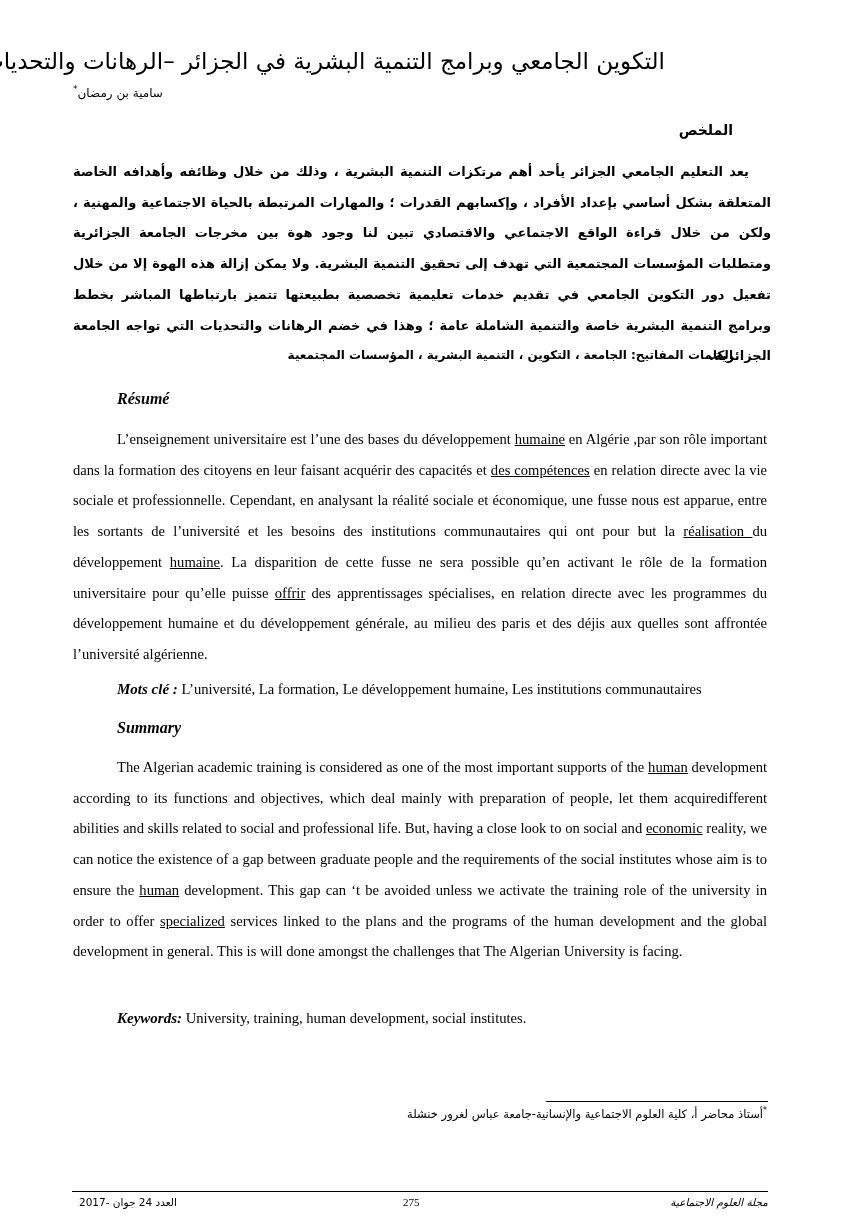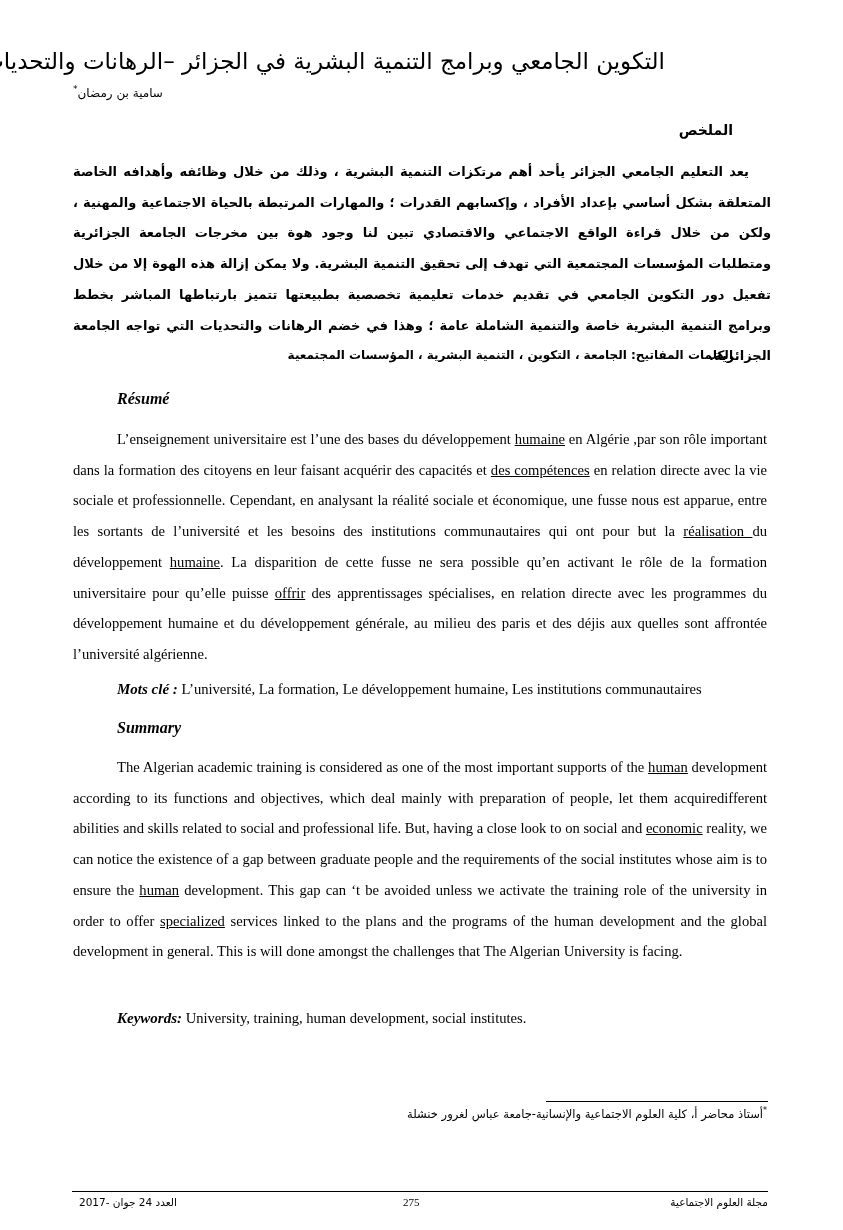--- a/index.html
+++ b/index.html
@@ -156,20 +156,21 @@
       top: 0;
       font-family: "Liberation Serif", serif;
       font-size: 11px;
     }
     .footer .f-right {
       position: absolute;
       right: 0;
       top: 0;
       direction: rtl;
       white-space: nowrap;
+      font-style: italic;
     }
   </style>
 </head>
 <body>
 
 <div>
   <div class="page-title">التكوين الجامعي وبرامج التنمية البشرية في الجزائر –الرهانات والتحديات–</div>
   <div class="author"><span>سامية بن رمضان</span><sup>*</sup></div>
 </div>
 

